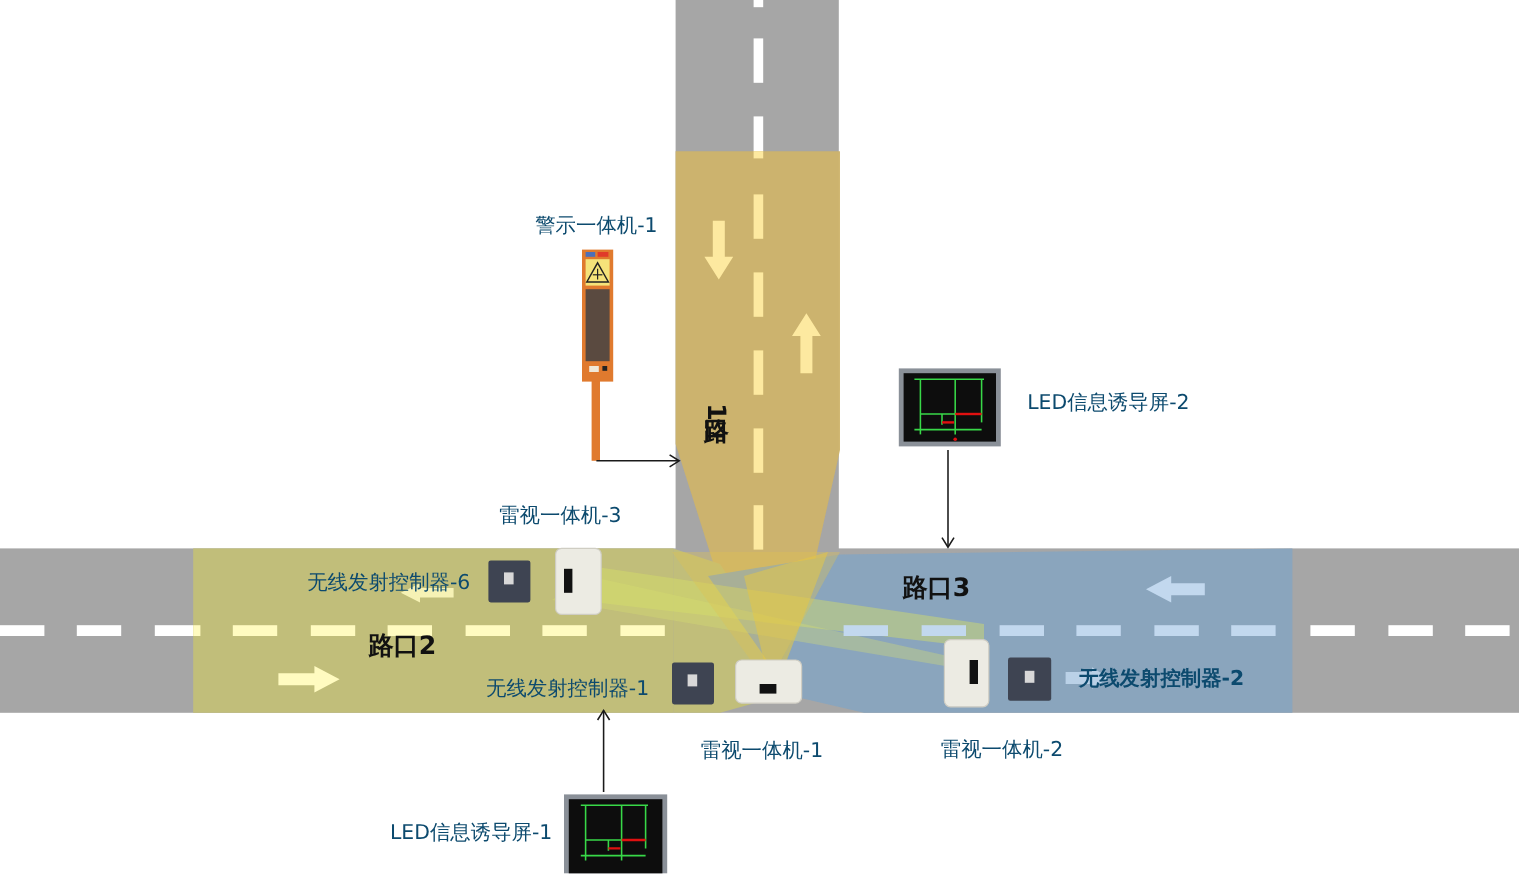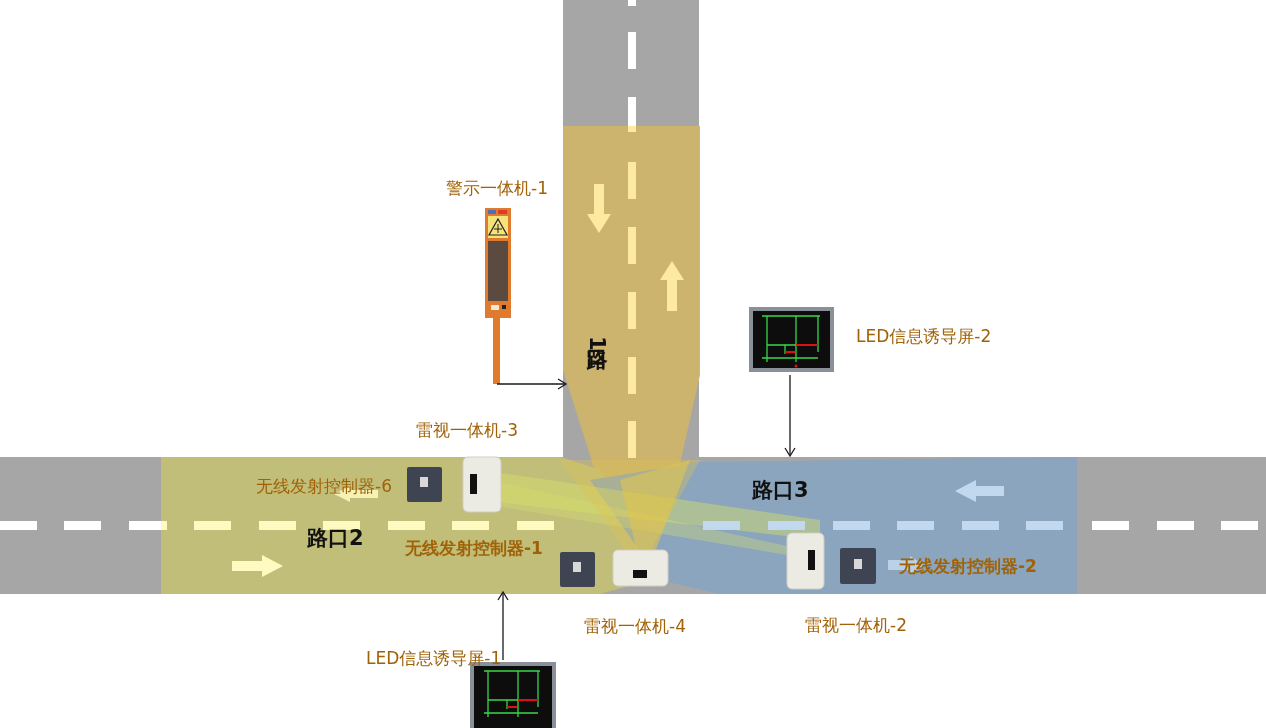--- a/index.html
+++ b/index.html
@@ -1,19 +1,19 @@
 <!DOCTYPE html>
 <html><head>
 <meta charset="utf-8">
 <style>
   html, body { margin: 0; padding: 0; background: #ffffff; }
   body { width: 1266px; height: 728px; position: relative; overflow: hidden;
          font-family: "DejaVu Sans", "Liberation Sans", sans-serif; }
   #scene { position: absolute; left: 0; top: 0; }
-  .lbl { position: absolute; font-size: 17px; color: #a16207; white-space: nowrap; line-height: 1; }
+  .lbl { position: absolute; font-size: 17px; color: #0c4a6e; white-space: nowrap; line-height: 1; }
   .zone { position: absolute; font-size: 21px; font-weight: bold; color: #111; white-space: nowrap; line-height: 1; }
   .zone-v { writing-mode: vertical-rl; letter-spacing: 2px; }
 </style>
 </head>
 <body>
 
 <svg id="scene" width="1266" height="728" viewBox="0 0 1266 728" xmlns="http://www.w3.org/2000/svg">
 
   <g>
     <rect x="563" y="0" width="136" height="470" fill="#a6a6a6"></rect>
@@ -167,17 +167,17 @@
 </svg>
 
 <div class="zone zone-v" style="left:586px; top:332px;">路口1</div>
 <div class="zone" style="left:307px; top:528px;">路口2</div>
 <div class="zone" style="left:752px; top:480px;">路口3</div>
 
 <div class="lbl" style="left:446px; top:180px;">警示一体机-1</div>
 <div class="lbl" style="left:856px; top:328px;">LED信息诱导屏-2</div>
 <div class="lbl" style="left:416px; top:422px;">雷视一体机-3</div>
 <div class="lbl" style="left:256px; top:478px;">无线发射控制器-6</div>
-<div class="lbl" style="left:405px; top:540px;font-weight:bold;">无线发射控制器-1</div>
+<div class="lbl" style="left:405px; top:566px;">无线发射控制器-1</div>
 <div class="lbl" style="left:899px; top:558px;font-weight:bold;">无线发射控制器-2</div>
-<div class="lbl" style="left:584px; top:618px;">雷视一体机-4</div>
-<div class="lbl" style="left:784px; top:617px;margin-left:21px;">雷视一体机-2</div>
-<div class="lbl" style="left:325px; top:650px;margin-left:41px;">LED信息诱导屏-1</div>
+<div class="lbl" style="left:584px; top:618px;">雷视一体机-1</div>
+<div class="lbl" style="left:784px; top:617px;">雷视一体机-2</div>
+<div class="lbl" style="left:325px; top:686px;">LED信息诱导屏-1</div>
 
 </body></html>

